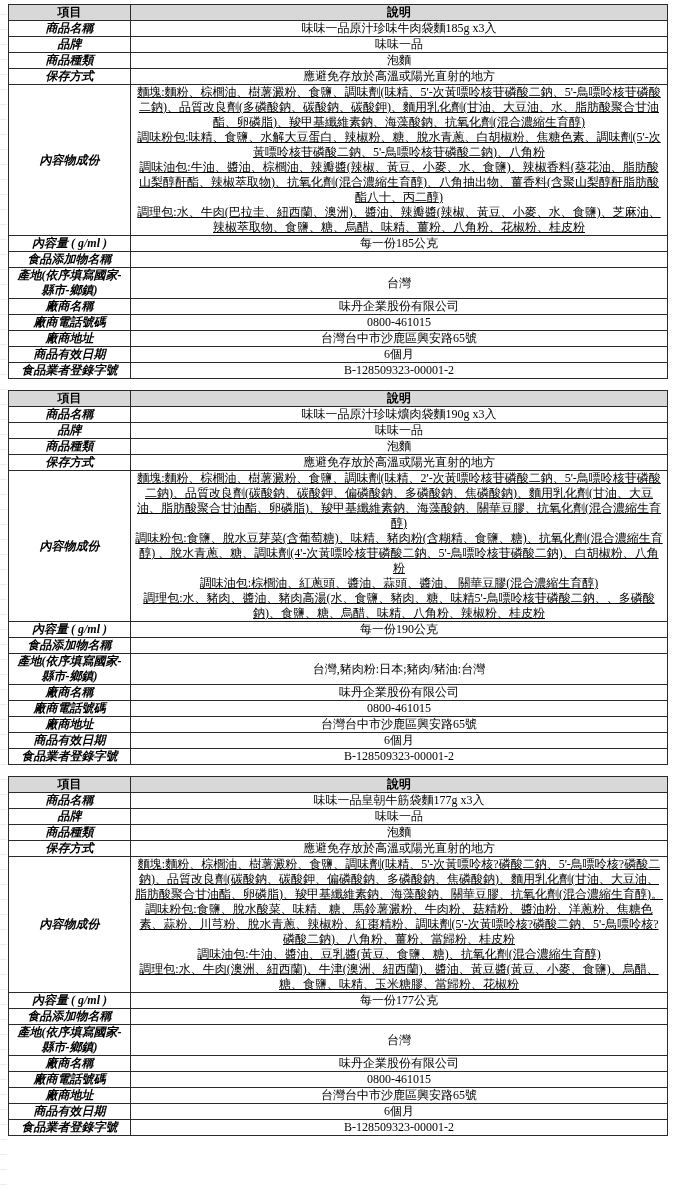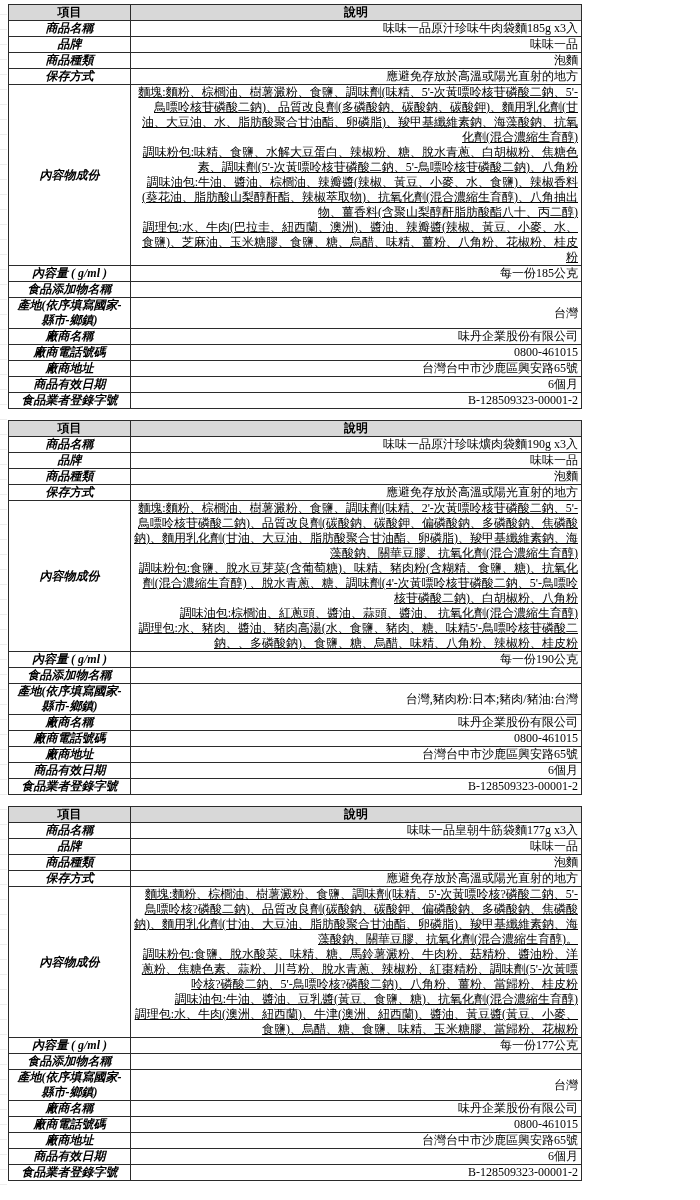--- a/index.html
+++ b/index.html
@@ -17,21 +17,21 @@
     padding: 4px 2px 0 8px;
     
     background-image: repeating-linear-gradient(to bottom, transparent 0 14px, rgba(0,0,0,0.07) 14px 15px);
     background-size: 7px 100%;
     background-repeat: no-repeat;
     min-height: 1196px;
     box-sizing: border-box;
   }
   table.info-table {
     border-collapse: collapse;
-    width: 574px;
+    width: 660px;
     table-layout: fixed;
     margin-bottom: 11px;
     background: #fff;
   }
   .info-table col.col-label { width: 122px; }
   .info-table th, .info-table td {
     border: 1px solid #2b2b2b;
     font-size: 12px;
     line-height: 15px;
     padding: 0 3px;
@@ -46,21 +46,21 @@
     font-size: 12px;
   }
   .info-table td { height: 15px; }
   .lbl {
     text-align: center;
     font-weight: bold;
     font-size: 11.5px;
     line-height: 13.5px;
     font-style: italic;
   }
-  .val { text-align: right; margin-top: 40px; }
+  .val { text-align: center; margin-top: 40px; }
   .ingredients div { margin: 0; text-decoration: underline; }
 </style>
 </head>
 <body>
 
 <div class="page">
 
   <table class="info-table">
     <colgroup>
         <col class="col-label">
@@ -86,21 +86,21 @@
     <tr>
       <td class="lbl">保存方式</td>
       <td class="val">應避免存放於高溫或陽光直射的地方</td>
     </tr>
     <tr>
       <td class="lbl">內容物成份</td>
       <td class="val ingredients">
         <div>麵塊:麵粉、棕櫚油、樹薯澱粉、食鹽、調味劑(味精、5'-次黃嘌呤核苷磷酸二鈉、5'-鳥嘌呤核苷磷酸二鈉)、品質改良劑(多磷酸鈉、碳酸鈉、碳酸鉀)、麵用乳化劑(甘油、大豆油、水、脂肪酸聚合甘油酯、卵磷脂)、羧甲基纖維素鈉、海藻酸鈉、抗氧化劑(混合濃縮生育醇)</div>
         <div>調味粉包:味精、食鹽、水解大豆蛋白、辣椒粉、糖、脫水青蔥、白胡椒粉、焦糖色素、調味劑(5'-次黃嘌呤核苷磷酸二鈉、5'-鳥嘌呤核苷磷酸二鈉)、八角粉</div>
         <div>調味油包:牛油、醬油、棕櫚油、辣瓣醬(辣椒、黃豆、小麥、水、食鹽)、辣椒香料(葵花油、脂肪酸山梨醇酐酯、辣椒萃取物)、抗氧化劑(混合濃縮生育醇)、八角抽出物、薑香料(含聚山梨醇酐脂肪酸酯八十、丙二醇)</div>
-        <div>調理包:水、牛肉(巴拉圭、紐西蘭、澳洲)、醬油、辣瓣醬(辣椒、黃豆、小麥、水、食鹽)、芝麻油、玉米糖膠、食鹽、糖、烏醋、味精、薑粉、八角粉、花椒粉、桂皮粉</div>
+        <div>調理包:水、牛肉(巴拉圭、紐西蘭、澳洲)、醬油、辣瓣醬(辣椒、黃豆、小麥、水、食鹽)、芝麻油、辣椒萃取物、食鹽、糖、烏醋、味精、薑粉、八角粉、花椒粉、桂皮粉</div>
       </td>
     </tr>
     <tr>
       <td class="lbl">內容量 ( g/ml )</td>
       <td class="val">每一份185公克</td>
     </tr>
     <tr>
       <td class="lbl">食品添加物名稱</td>
       <td class="val"></td>
     </tr>
@@ -155,21 +155,21 @@
     </tr>
     <tr>
       <td class="lbl">保存方式</td>
       <td class="val">應避免存放於高溫或陽光直射的地方</td>
     </tr>
     <tr>
       <td class="lbl">內容物成份</td>
       <td class="val ingredients">
         <div>麵塊:麵粉、棕櫚油、樹薯澱粉、食鹽、調味劑(味精、2'-次黃嘌呤核苷磷酸二鈉、5'-鳥嘌呤核苷磷酸二鈉)、品質改良劑(碳酸鈉、碳酸鉀、偏磷酸鈉、多磷酸鈉、焦磷酸鈉)、麵用乳化劑(甘油、大豆油、脂肪酸聚合甘油酯、卵磷脂)、羧甲基纖維素鈉、海藻酸鈉、關華豆膠、抗氧化劑(混合濃縮生育醇)</div>
         <div>調味粉包:食鹽、脫水豆芽菜(含葡萄糖)、味精、豬肉粉(含糊精、食鹽、糖)、抗氧化劑(混合濃縮生育醇) 、脫水青蔥、糖、調味劑(4'-次黃嘌呤核苷磷酸二鈉、5'-鳥嘌呤核苷磷酸二鈉)、白胡椒粉、八角粉</div>
-        <div>調味油包:棕櫚油、紅蔥頭、醬油、蒜頭、醬油、 抗氧化劑(混合濃縮生育醇)</div>
+        <div>調味油包:棕櫚油、紅蔥頭、醬油、蒜頭、醬油、 關華豆膠(混合濃縮生育醇)</div>
         <div>調理包:水、豬肉、醬油、豬肉高湯(水、食鹽、豬肉、糖、味精5'-鳥嘌呤核苷磷酸二鈉、、多磷酸鈉)、食鹽、糖、烏醋、味精、八角粉、辣椒粉、桂皮粉</div>
       </td>
     </tr>
     <tr>
       <td class="lbl">內容量 ( g/ml )</td>
       <td class="val">每一份190公克</td>
     </tr>
     <tr>
       <td class="lbl">食品添加物名稱</td>
       <td class="val"></td>

